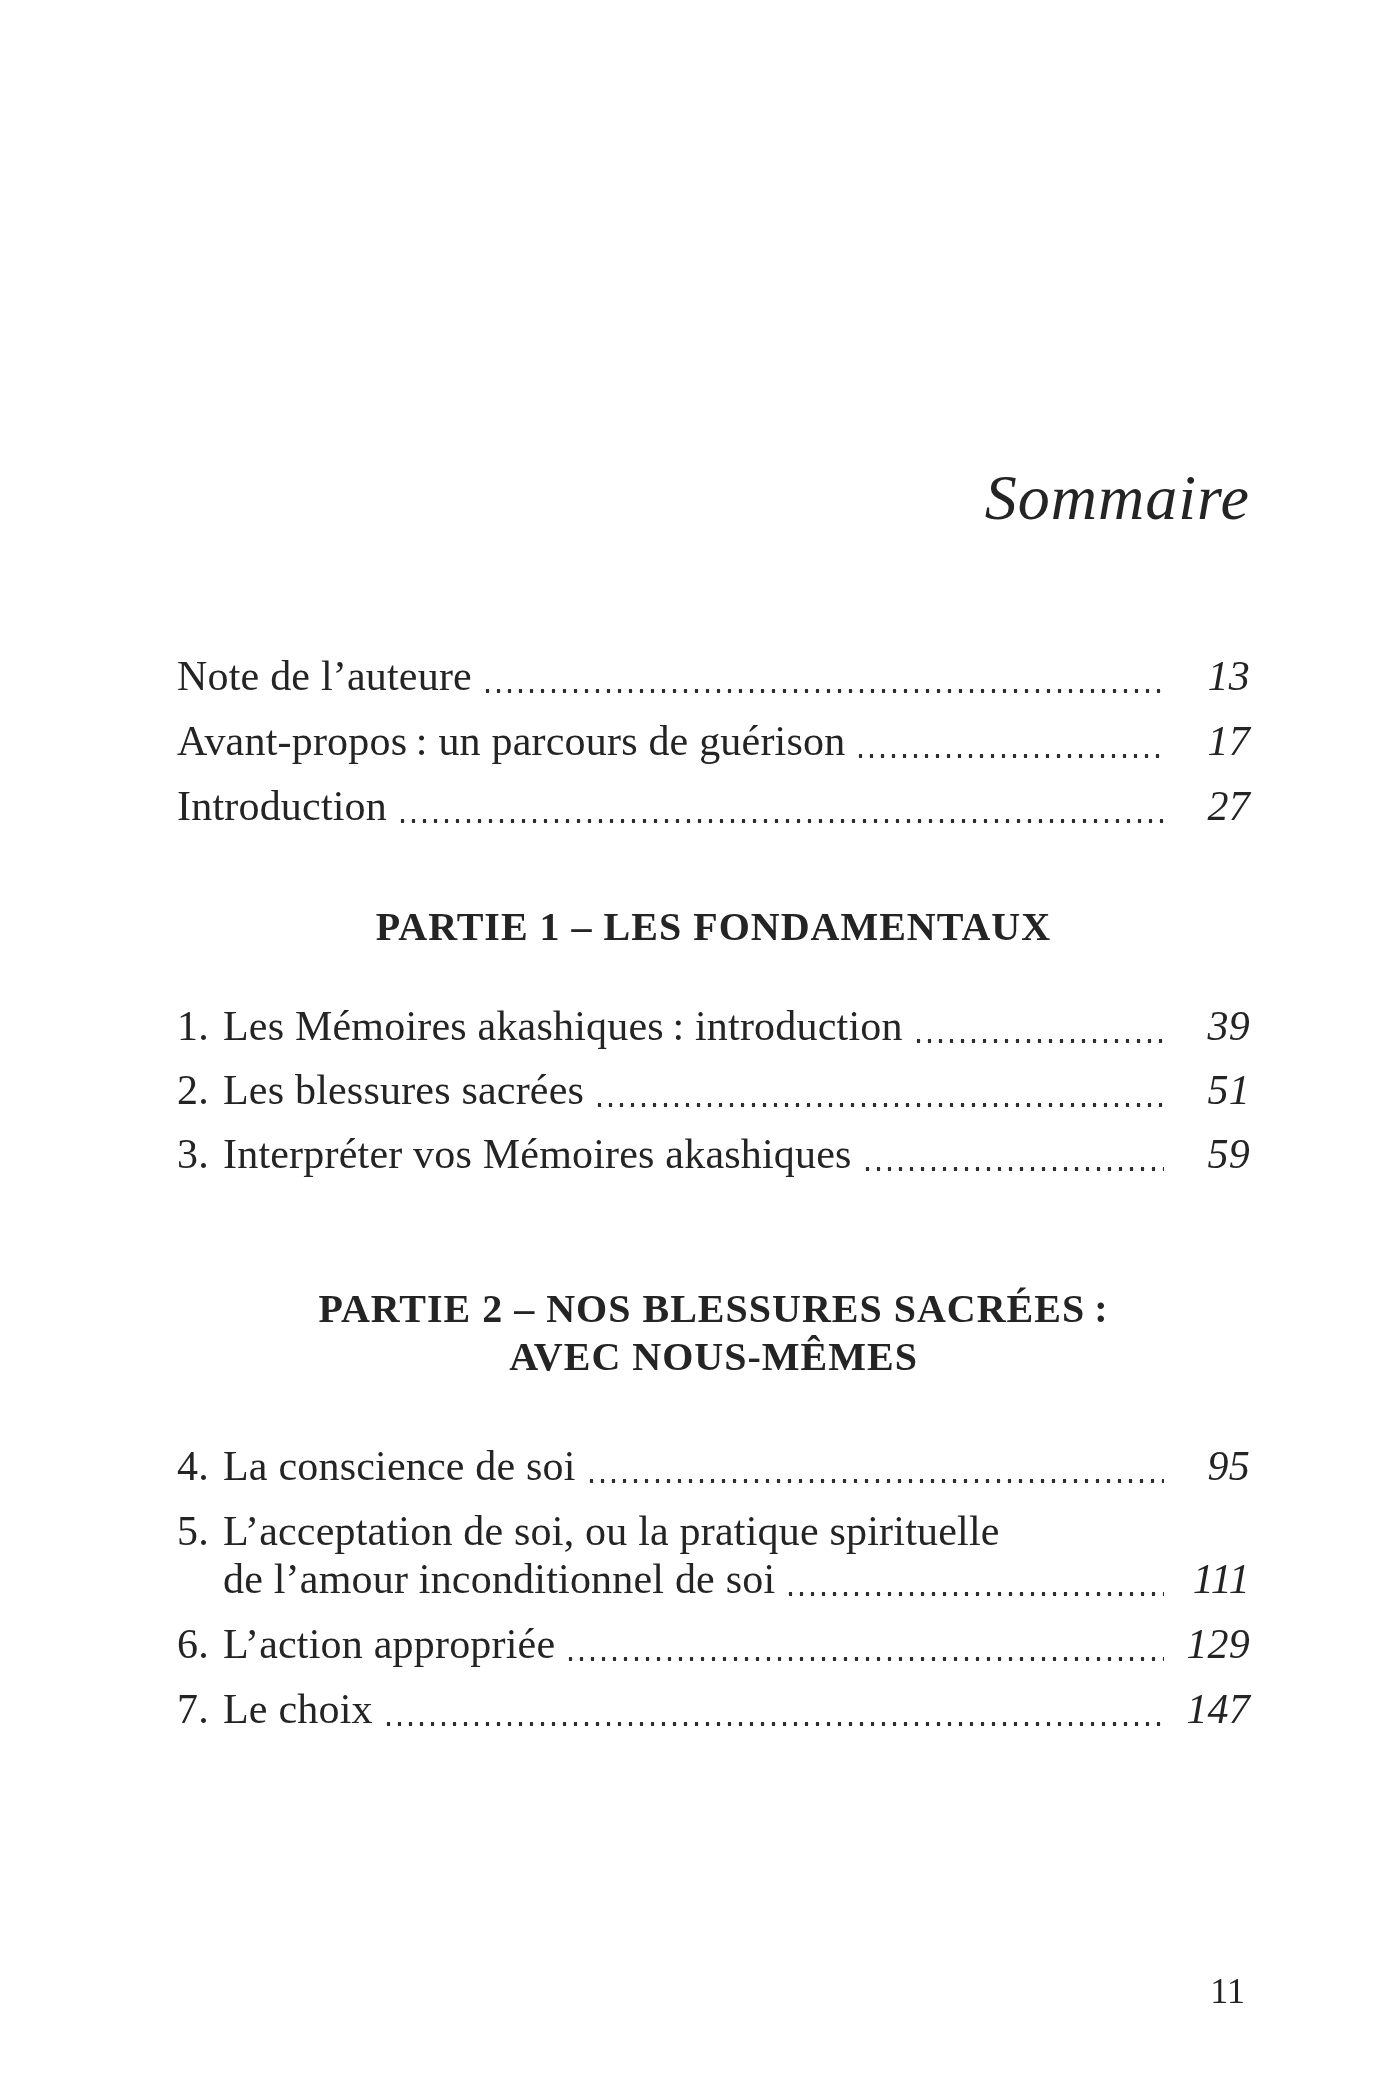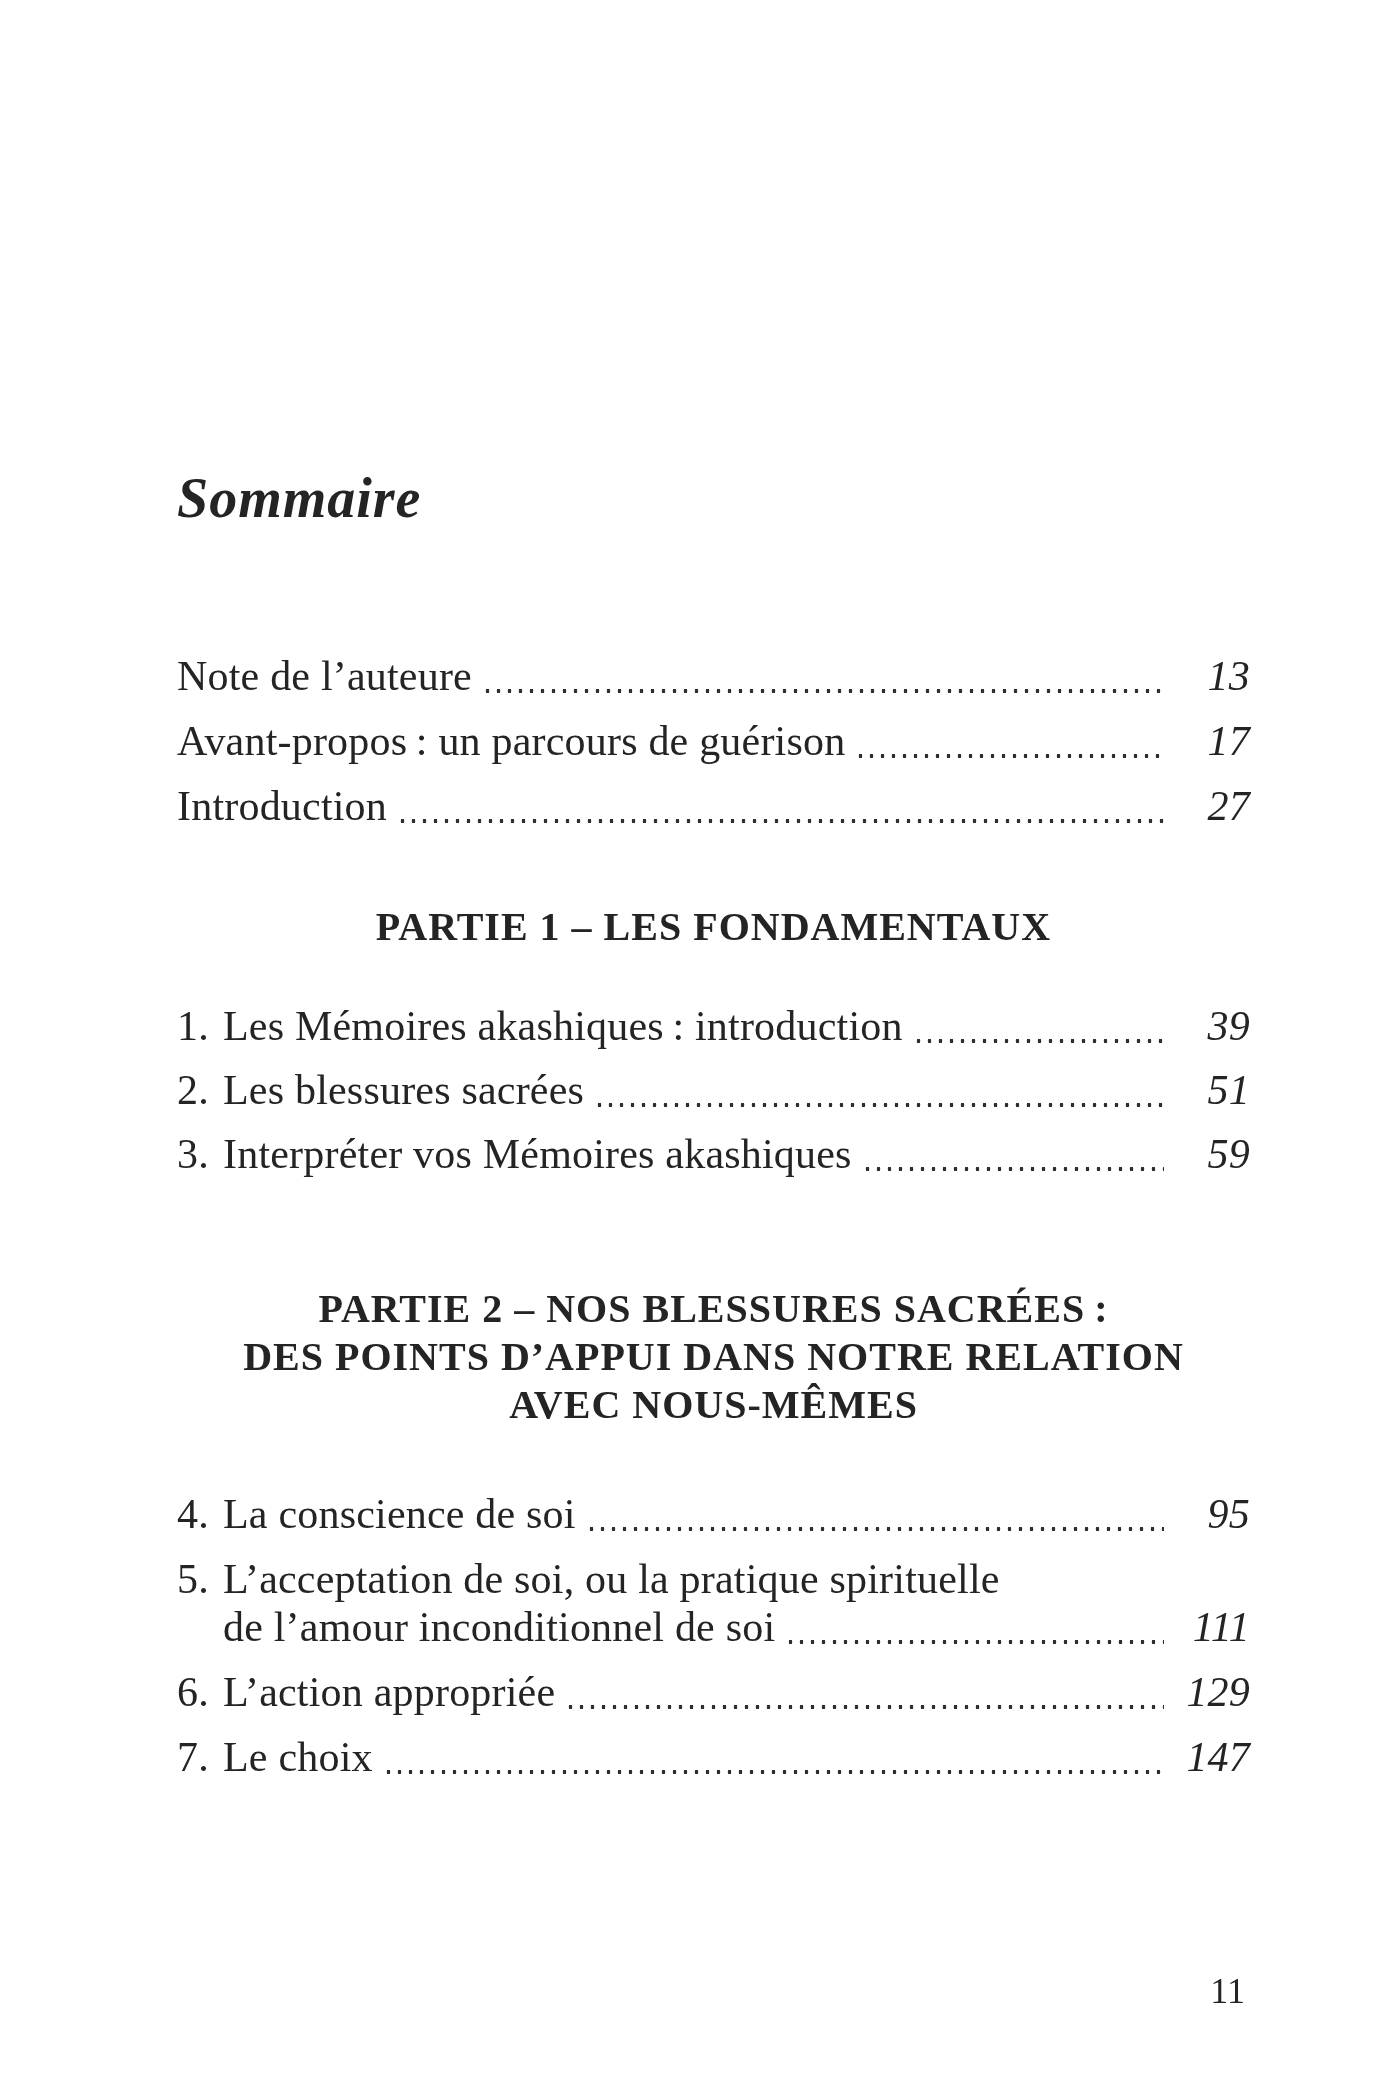--- a/index.html
+++ b/index.html
@@ -12,25 +12,25 @@
     height: 2100px;
     padding: 0 150px 0 177px;
     display: flex;
     flex-direction: column;
     overflow: hidden;
     color: #242424;
   }
 
   .title {
     margin-top: 463px;
-    font-size: 56px;
+    font-size: 64px;
     line-height: 70px;
     font-style: italic;
-    font-weight: bold;
-    text-align: left;
+    font-weight: normal;
+    text-align: right;
     letter-spacing: 1px;
   }
 
   .front-matter { margin-top: 119px; }
   .front-matter .entry + .entry { margin-top: 17px; }
 
   .entry { display: block; }
   .line { display: flex; line-height: 48px; font-size: 42px; letter-spacing: 0.2px; }
 
   .num { flex: 0 0 46px; }
@@ -129,21 +129,20 @@
               <span class="label">Interpréter vos Mémoires akashiques</span>
               <span class="dots"></span>
               <span class="pg">59</span>
             </div>
           </div>
         </div>
       </div>
       <div class="section section-2">
         <div class="part-heading">
           <div class="heading-line">PARTIE 2 – NOS BLESSURES SACRÉES :</div>
-          <div class="heading-line">DES POINTS D’APPUI DANS NOTRE RELATION</div>
           <div class="heading-line">AVEC NOUS-MÊMES</div>
         </div>
         <div class="entries">
           <div class="entry">
             <div class="line">
               <span class="num">4.</span>
               <span class="label">La conscience de soi</span>
               <span class="dots"></span>
               <span class="pg">95</span>
             </div>

